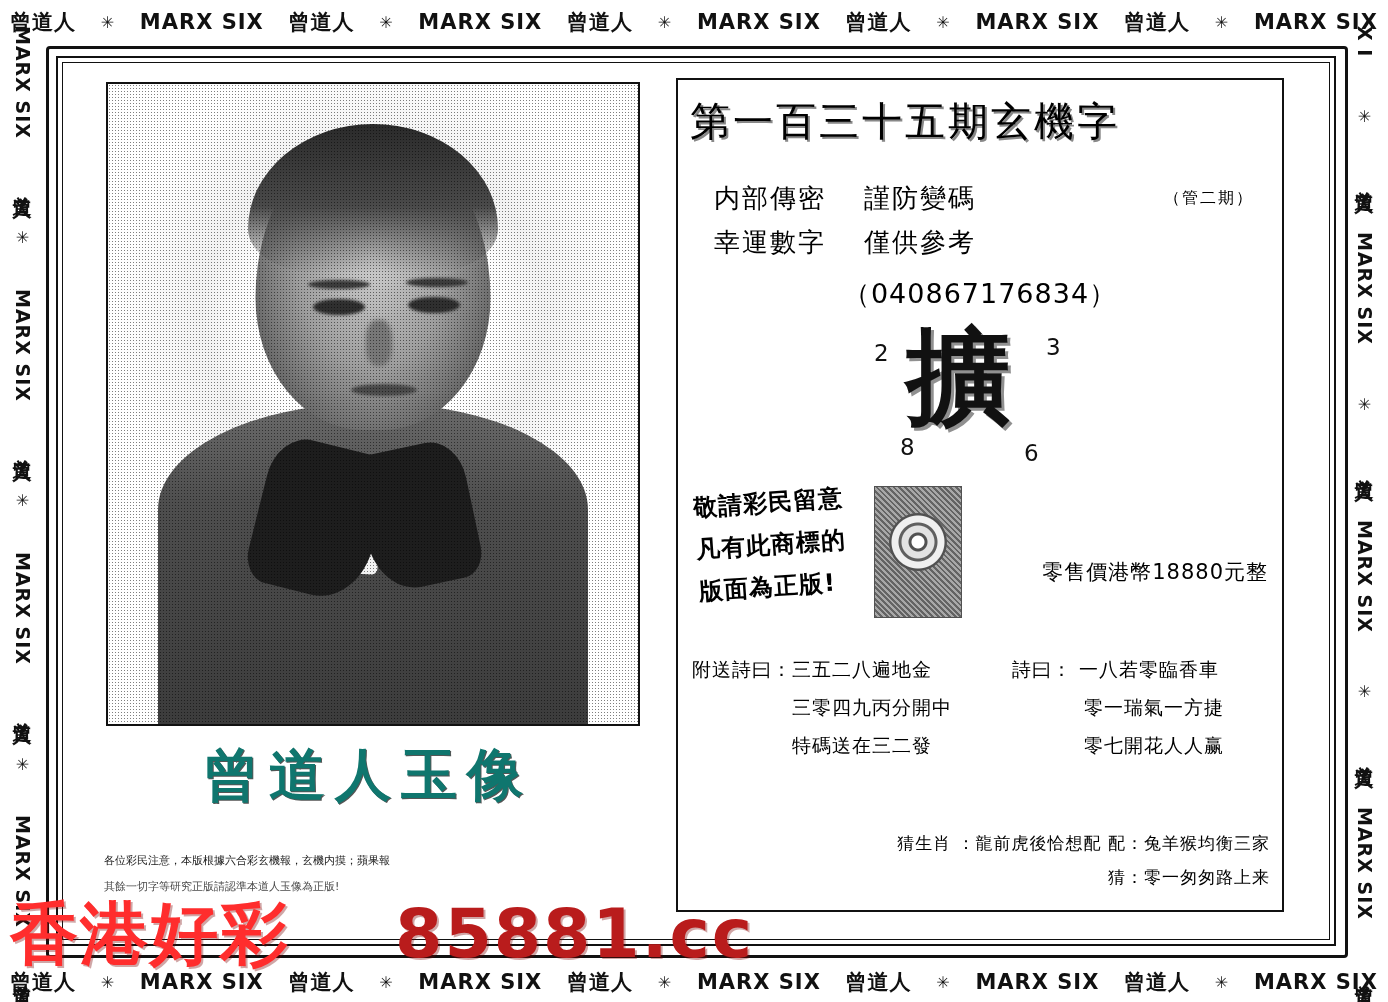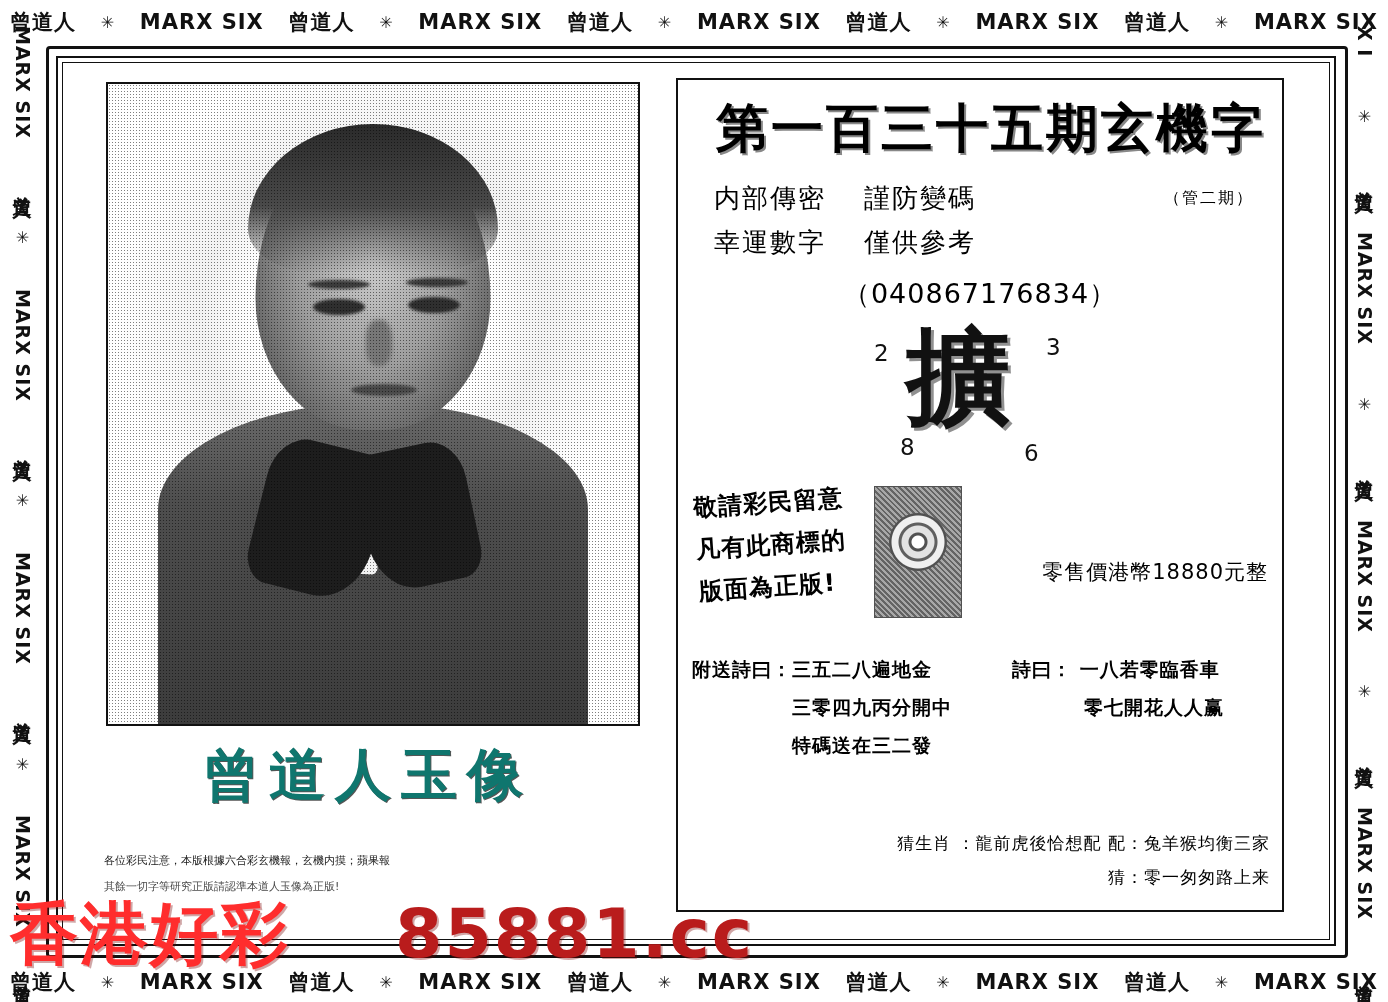--- a/index.html
+++ b/index.html
@@ -49,42 +49,42 @@
   .p-tie{position:absolute;left:238px;top:380px;width:34px;height:110px;background:#f2f2f2;border-radius:6px;transform:rotate(3deg);}
   .grain{position:absolute;inset:0;opacity:.5;
     background-image:radial-gradient(#000 0.6px, transparent 0.7px);background-size:3px 3px;mix-blend-mode:multiply;}
   .portrait-caption{position:absolute;left:0;top:660px;width:100%;text-align:center;font-family:"DejaVu Sans","Liberation Sans",sans-serif;
     font-size:56px;font-weight:700;letter-spacing:10px;color:#0f766e;text-shadow:1px 1px 0 #555;}
   .left-note{position:absolute;left:16px;top:770px;width:545px;font-size:11px;line-height:26px;color:#1a1a1a;}
   .left-note .l2{opacity:.82;}
 
   
   .right-panel{position:absolute;left:676px;top:78px;width:604px;height:830px;border:2px solid #111;}
-  .title{position:absolute;left:12px;top:14px;width:576px;text-align:right;font-size:52px;font-weight:700;letter-spacing:3px;
+  .title{position:absolute;left:12px;top:14px;width:576px;text-align:left;font-size:40px;font-weight:400;letter-spacing:3px;
     color:#000;text-shadow:2px 2px 0 #888;}
   .sub-rows{position:absolute;left:36px;top:96px;width:540px;font-size:26px;line-height:44px;letter-spacing:2px;}
   .sub-rows .row{display:flex;align-items:center;}
   .sub-rows .c1{width:150px;}
   .sub-rows .c2{width:170px;}
   .sub-rows .c3{flex:1;text-align:right;font-size:16px;}
   .code{position:absolute;left:0;top:196px;width:604px;text-align:center;font-size:27px;letter-spacing:1px;}
   .big-char-wrap{position:absolute;left:190px;top:238px;width:240px;height:170px;}
   .big-char{position:absolute;left:38px;top:6px;font-size:104px;font-weight:700;line-height:1;color:#111;text-shadow:3px 3px 0 #909090;}
   .num{position:absolute;font-size:23px;color:#111;}
   .n2{left:6px;top:22px;}
   .n3{left:178px;top:16px;}
   .n8{left:32px;top:116px;}
   .n6{left:156px;top:122px;}
   .hand-note{position:absolute;left:18px;top:400px;width:200px;font-size:24px;line-height:42px;font-weight:700;transform:rotate(-4deg);letter-spacing:1px;}
   .stamp{position:absolute;left:196px;top:406px;width:86px;height:130px;border:1px solid #333;
     background:repeating-linear-gradient(45deg,#4a4a4a 0 2px,#9a9a9a 2px 4px);opacity:.85;}
   .stamp:after{content:"";position:absolute;left:14px;top:26px;width:58px;height:58px;border-radius:50%;
     background:radial-gradient(circle,#fff 0 6px,#333 7px 9px,#ddd 10px 16px,#444 17px 19px,#eee 20px 26px,#333 27px 29px);}
   .price{position:absolute;left:300px;top:478px;width:290px;text-align:right;font-size:21px;letter-spacing:1px;}
-  .poems{position:absolute;left:14px;top:570px;width:578px;font-size:19px;line-height:38px;letter-spacing:1px;font-weight:bold;}
+  .poems{position:absolute;left:14px;top:570px;width:578px;font-size:19px;line-height:38px;letter-spacing:1px;}
   .poems .pcols{display:flex;}
   .poems .pc-left{width:320px;}
   .poems .pc-right{width:258px;}
   .poems .lbl{display:inline-block;}
   .zodiac{position:absolute;left:14px;top:746px;width:578px;font-size:17px;line-height:34px;text-align:right;letter-spacing:1px;}
 
   
   .watermark{position:absolute;left:10px;bottom:22px;font-size:68px;font-weight:700;letter-spacing:2px;
     color:#ff2d2d;text-shadow:2px 2px 0 rgba(120,0,0,.35);z-index:50;white-space:nowrap;}
   .watermark .dot{color:#b91c1c;margin-left:28px;}
@@ -225,20 +225,21 @@
 
     <div class="poems">
       <div class="pcols">
         <div class="pc-left">
           <div><span class="lbl">附送詩曰：</span><span>三五二八遍地金</span></div>
           <div style="padding-left:100px">三零四九丙分開中</div>
           <div style="padding-left:100px">特碼送在三二發</div>
         </div>
         <div class="pc-right">
           <div><span class="lbl">詩曰：</span>&nbsp;<span>一八若零臨香車</span></div>
+          <div style="padding-left:72px">零一瑞氣一方捷</div>
           <div style="padding-left:72px">零七開花人人赢</div>
         </div>
       </div>
     </div>
 
     <div class="zodiac">
       <div>猜生肖 ：龍前虎後恰想配 配：兔羊猴均衡三家</div>
       <div>猜：零一匆匆路上来</div>
     </div>
   </div>

